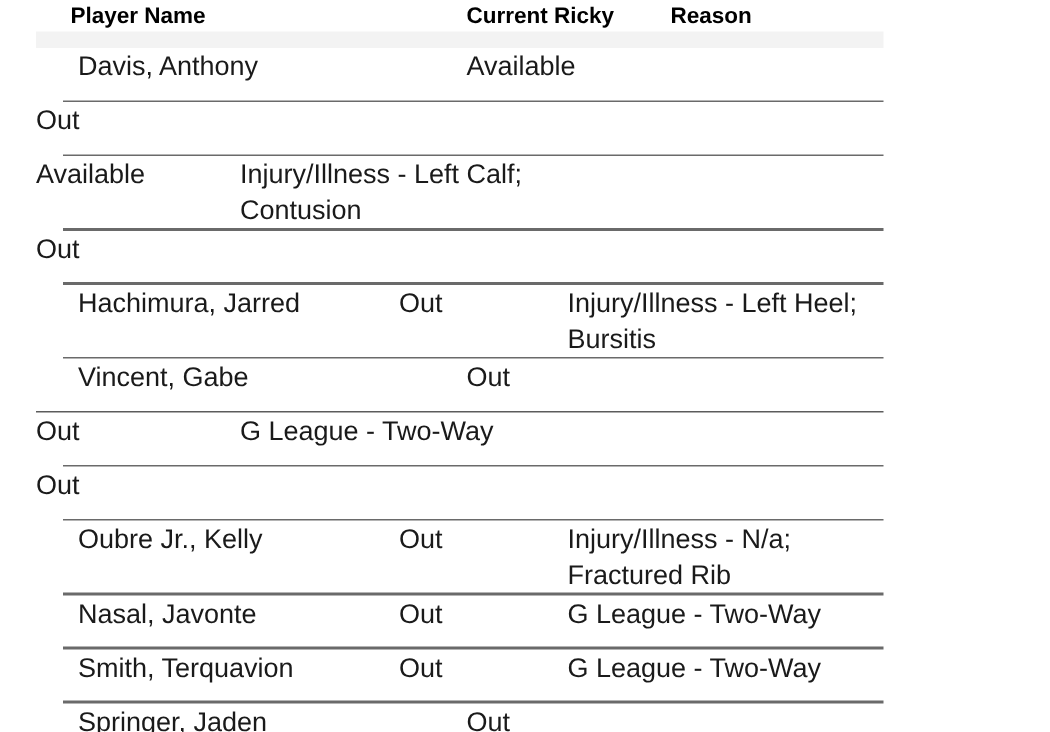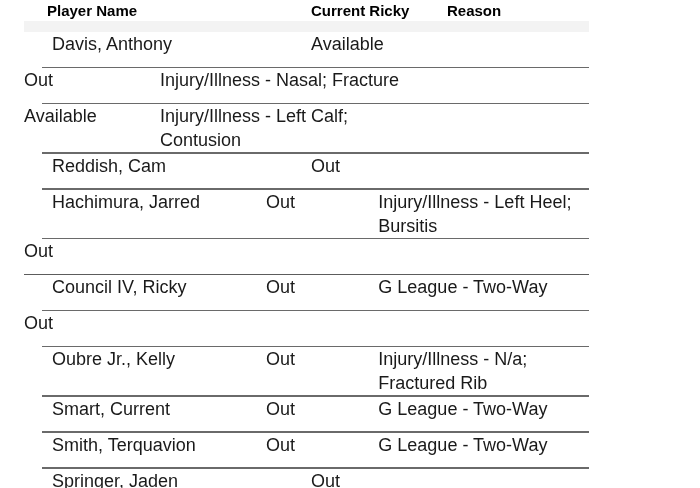--- a/index.html
+++ b/index.html
@@ -66,61 +66,59 @@
   <div class="header-band"></div>
 
   <div id="rows">
   <div class="row">
     <div class="cell player">Davis, Anthony</div>
     <div class="cell status">Available</div>
   </div>
 <div class="sep"></div>
   <div class="row">
     <div class="cell status">Out</div>
-    <div class="cell reason">Injury/Illness - Nasal; Fracture</div>
   </div>
 <div class="sep"></div>
   <div class="row">
     <div class="cell status">Available</div>
     <div class="cell reason">Injury/Illness - Left Calf; Contusion</div>
   </div>
 <div class="sep"></div>
   <div class="row">
-    <div class="cell player">Reddish, Cam</div>
     <div class="cell status">Out</div>
   </div>
 <div class="sep"></div>
   <div class="row">
     <div class="cell player">Hachimura, Jarred</div>
     <div class="cell status">Out</div>
     <div class="cell reason">Injury/Illness - Left Heel; Bursitis</div>
   </div>
 <div class="sep"></div>
   <div class="row">
+    <div class="cell player">Vincent, Gabe</div>
     <div class="cell status">Out</div>
   </div>
 <div class="sep sep-full"></div>
   <div class="row">
-    <div class="cell player">Council IV, Ricky</div>
     <div class="cell status">Out</div>
     <div class="cell reason">G League - Two-Way</div>
   </div>
 <div class="sep"></div>
   <div class="row">
     <div class="cell status">Out</div>
   </div>
 <div class="sep"></div>
   <div class="row">
     <div class="cell player">Oubre Jr., Kelly</div>
     <div class="cell status">Out</div>
     <div class="cell reason">Injury/Illness - N/a; Fractured Rib</div>
   </div>
 <div class="sep"></div>
   <div class="row">
-    <div class="cell player">Smart, Current</div>
+    <div class="cell player">Nasal, Javonte</div>
     <div class="cell status">Out</div>
     <div class="cell reason">G League - Two-Way</div>
   </div>
 <div class="sep"></div>
   <div class="row">
     <div class="cell player">Smith, Terquavion</div>
     <div class="cell status">Out</div>
     <div class="cell reason">G League - Two-Way</div>
   </div>
 <div class="sep"></div>

